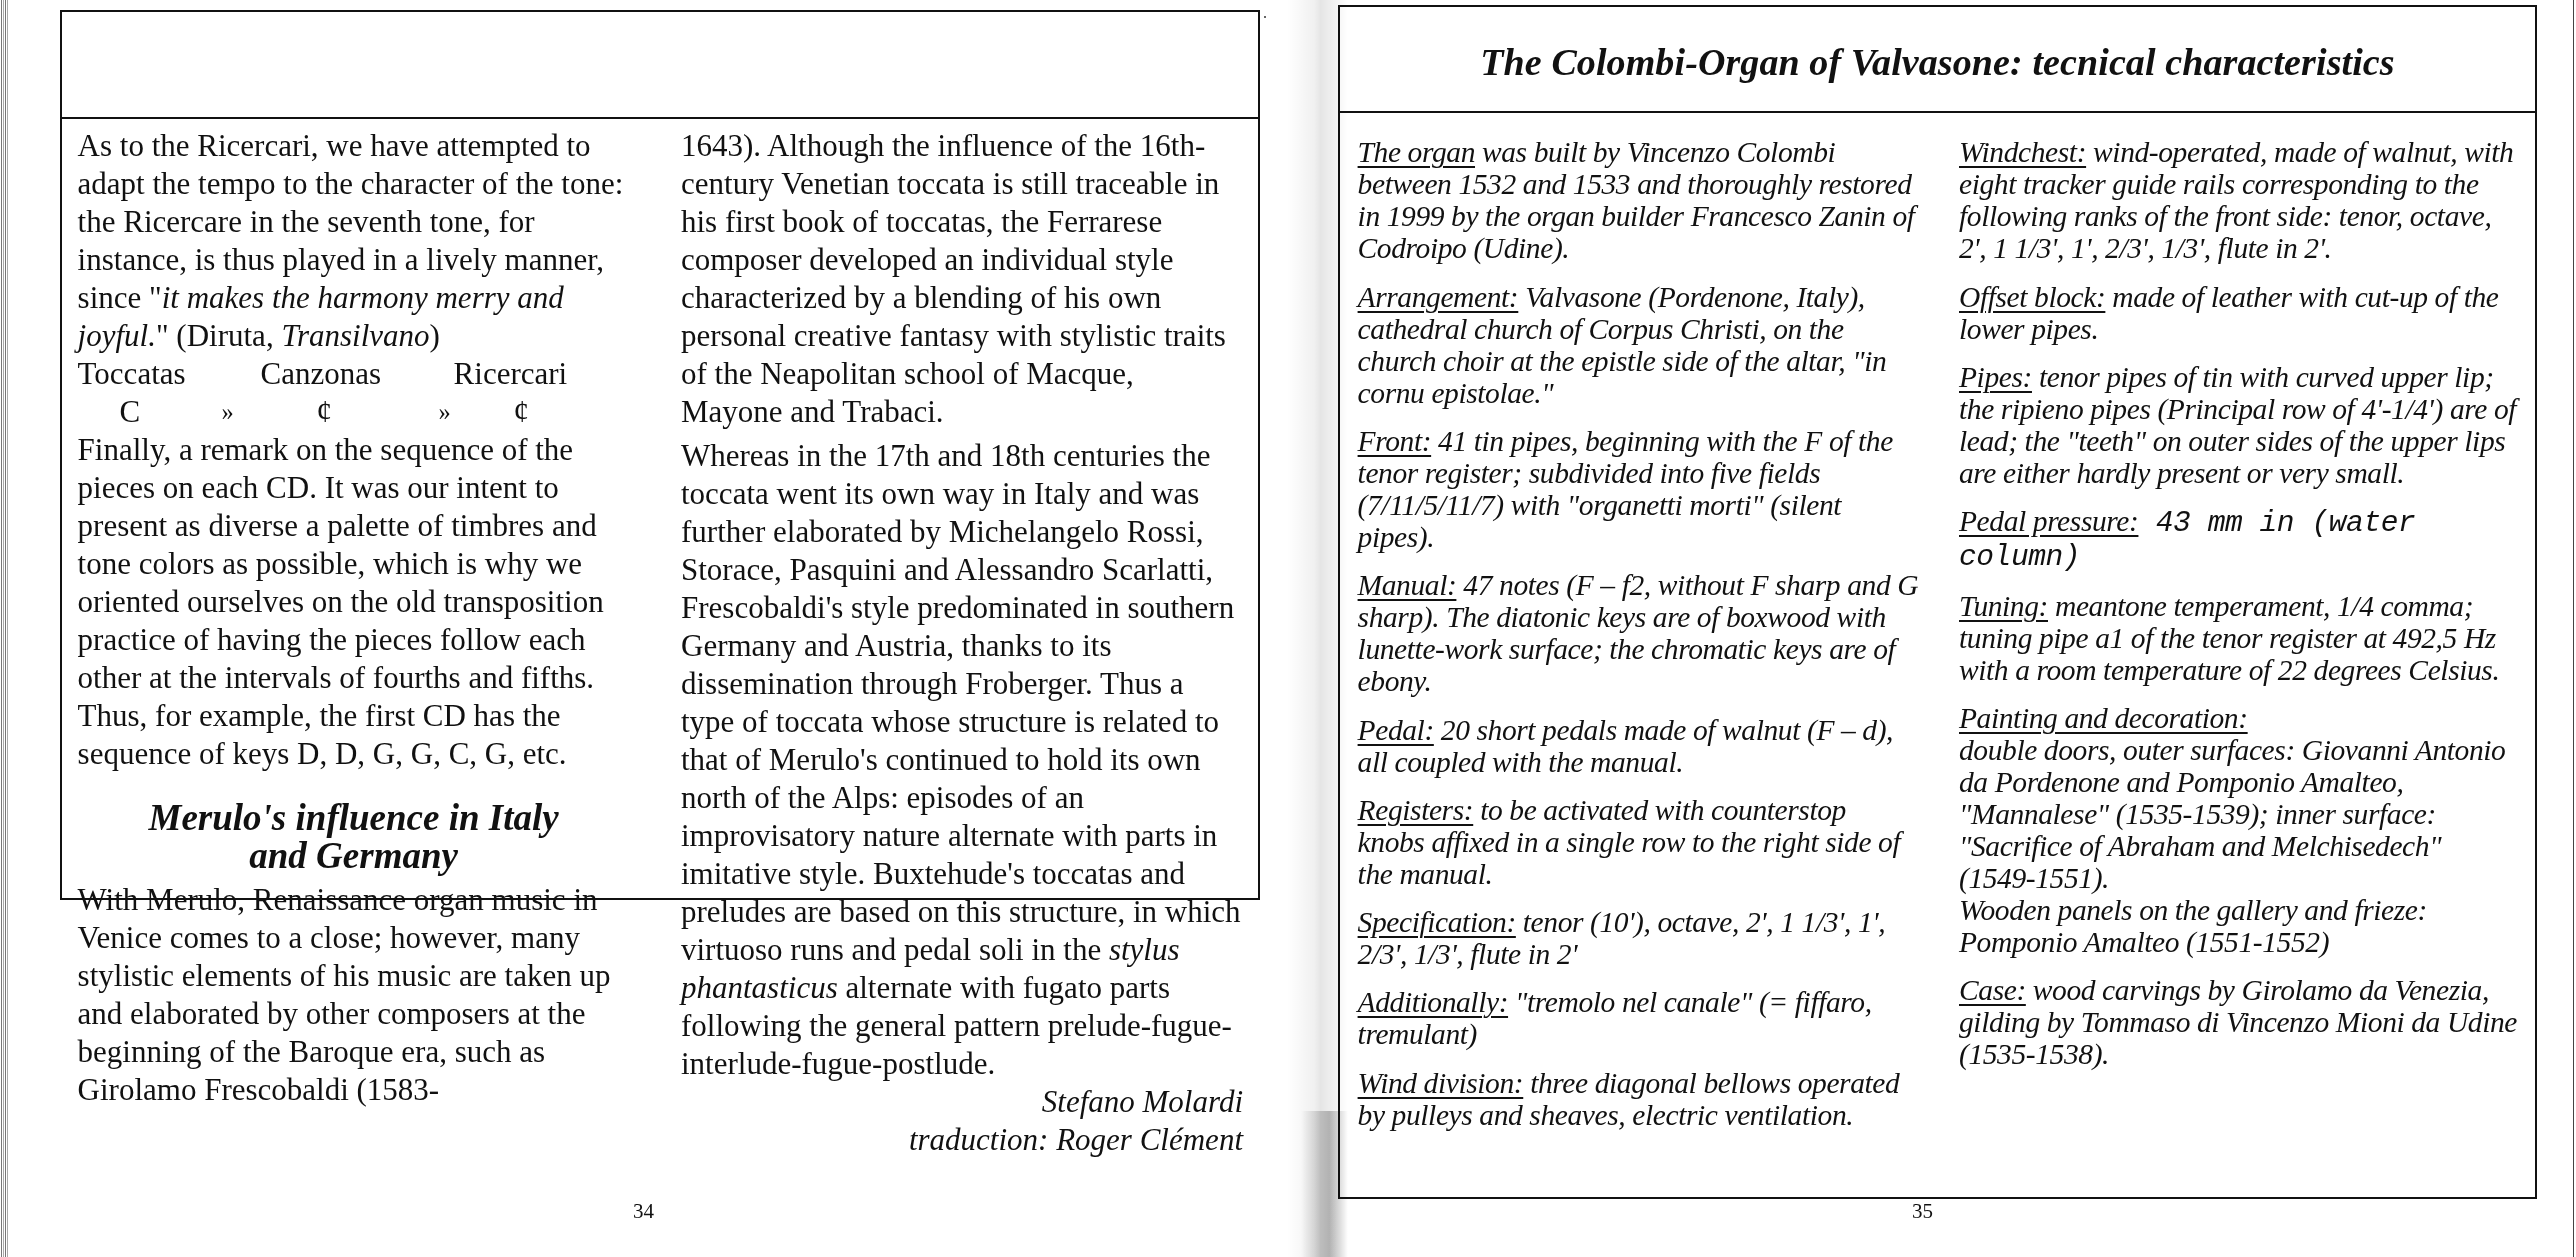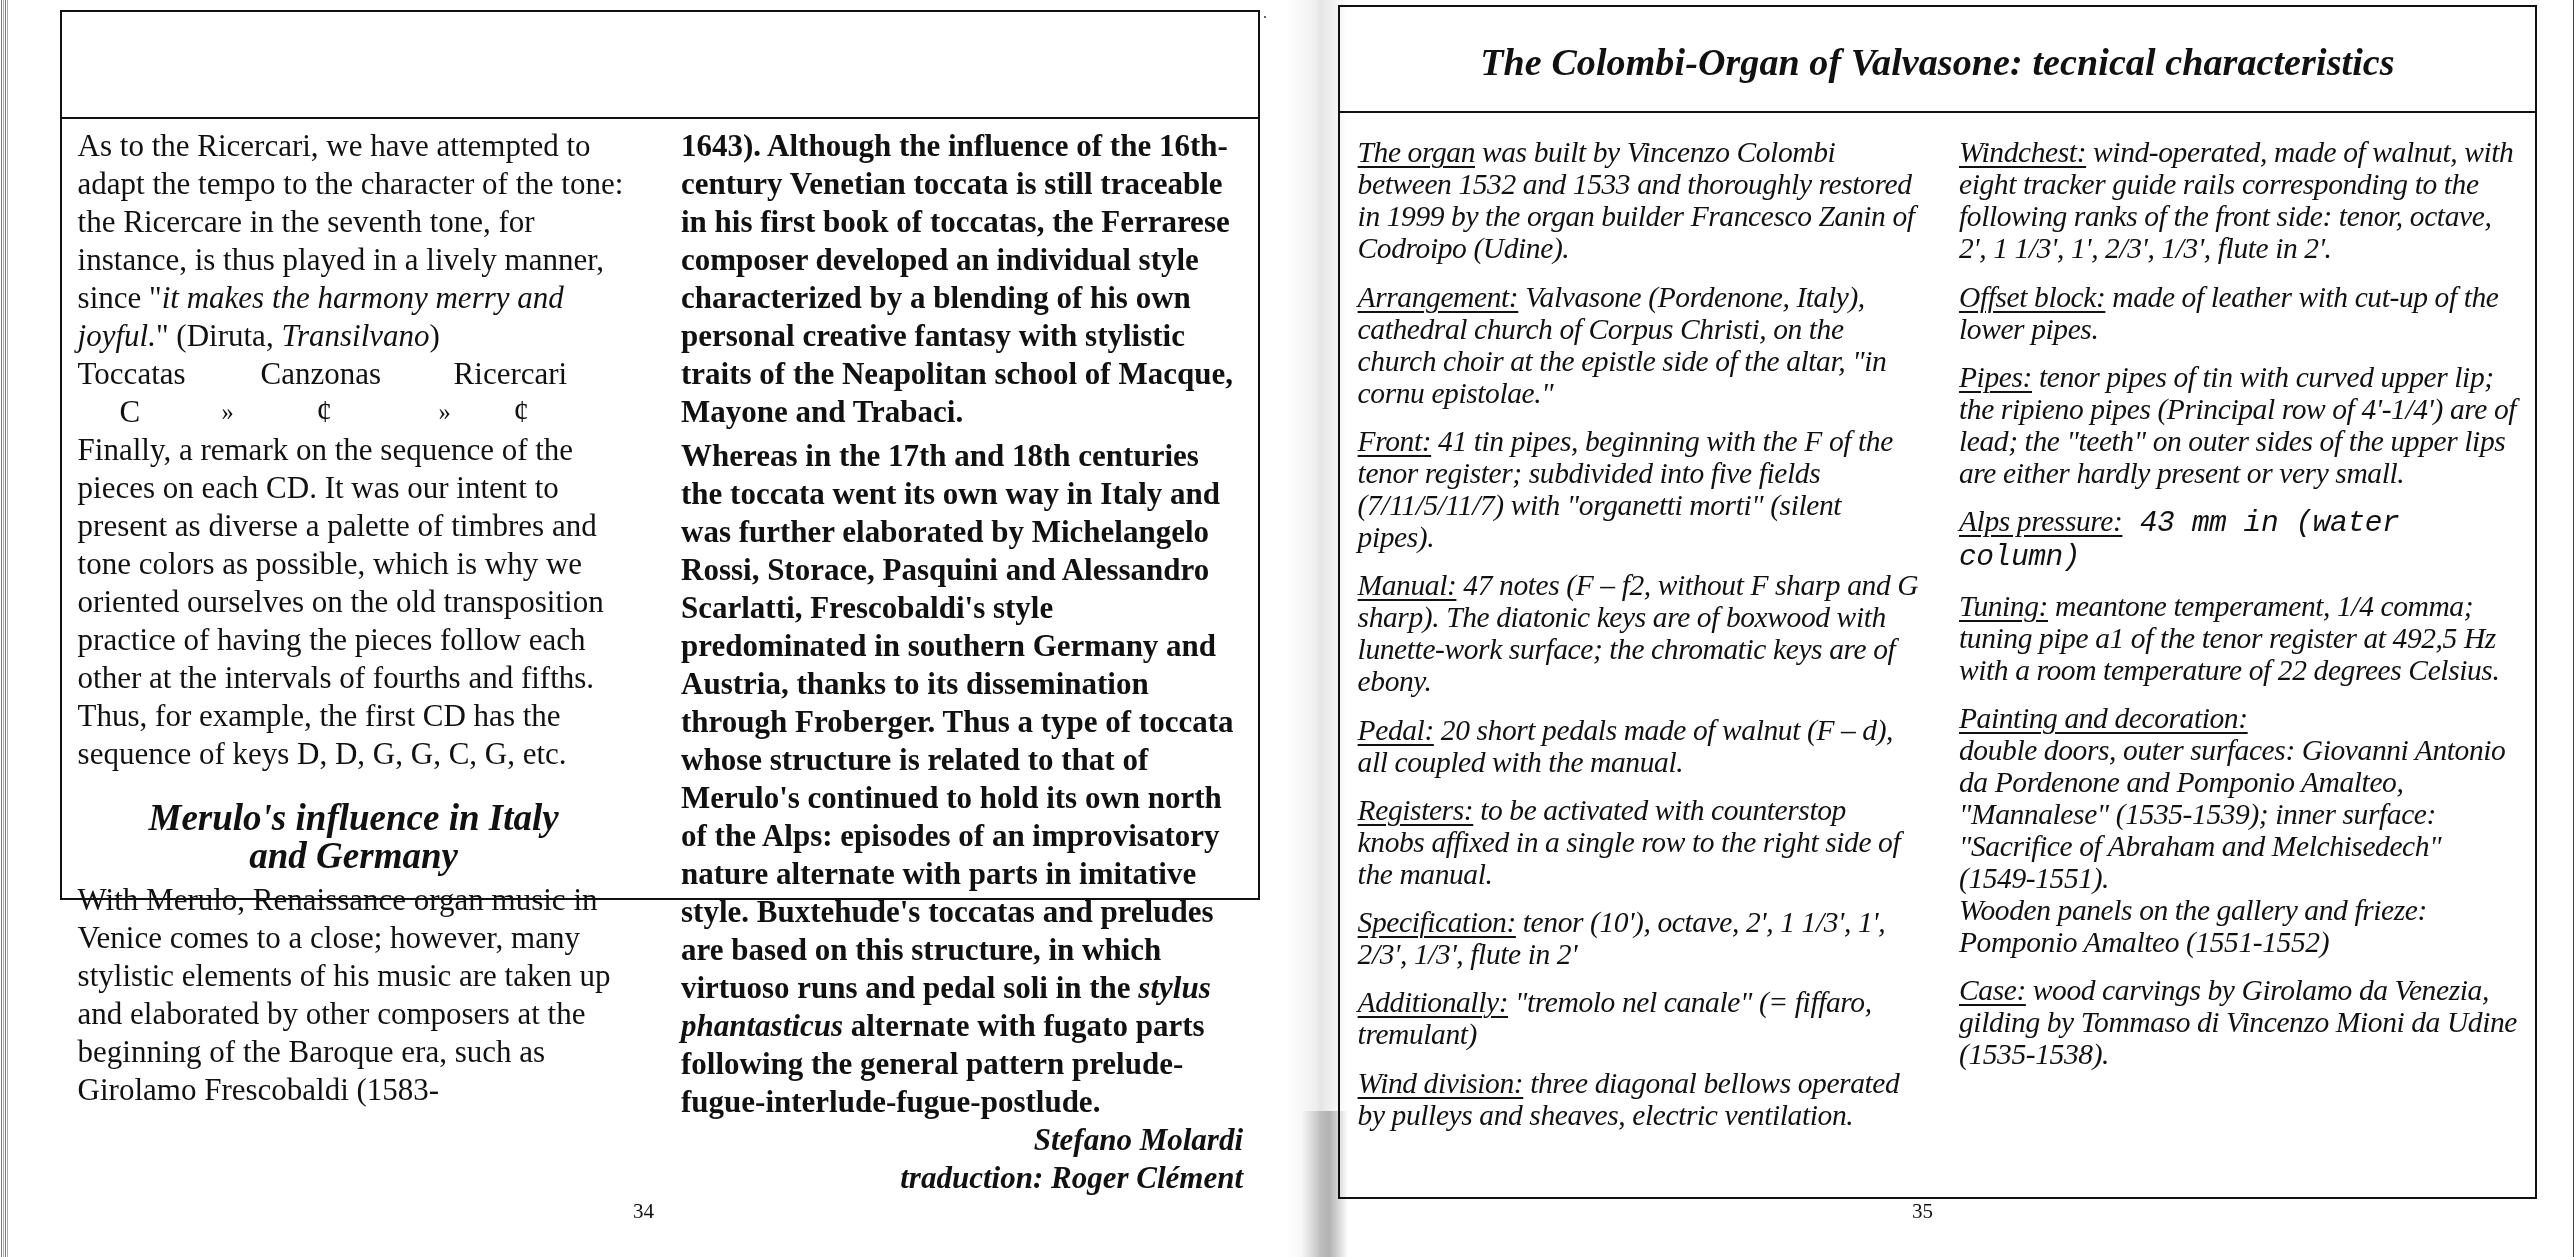--- a/index.html
+++ b/index.html
@@ -86,21 +86,21 @@
     <p>Finally, a remark on the sequence of the pieces on each CD. It was our intent to present as diverse a palette of timbres and tone colors as possible, which is why we oriented ourselves on the old transposition practice of having the pieces follow each other at the intervals of fourths and fifths. Thus, for example, the first CD has the sequence of keys D, D, G, G, C, G, etc.</p>
 
     <div class="section-heading">
       <div>Merulo's influence in Italy</div>
       <div>and Germany</div>
     </div>
 
     <p>With Merulo, Renaissance organ music in Venice comes to a close; however, many stylistic elements of his music are taken up and elaborated by other composers at the beginning of the Baroque era, such as Girolamo Frescobaldi (1583-</p>
   </div>
 
-  <div class="col p34" style="left:619px; top:115px; width:562px;font-weight:bold;">
+  <div class="col p34" style="left:619px; top:115px; width:562px;">
     <p>1643). Although the influence of the 16th-century Venetian toccata is still traceable in his first book of toccatas, the Ferrarese composer developed an individual style characterized by a blending of his own personal creative fantasy with stylistic traits of the Neapolitan school of Macque, Mayone and Trabaci.</p>
     <div class="gap"></div>
     <p><span>Whereas in the 17th and 18th centuries the toccata went its own way in Italy and was further elaborated by Michelangelo Rossi, Storace, Pasquini and Alessandro Scarlatti, Frescobaldi's style predominated in southern Germany and Austria, thanks to its dissemination through Froberger. Thus a type of toccata whose structure is related to that of Merulo's continued to hold its own north of the Alps: episodes of an improvisatory nature alternate with parts in imitative style. Buxtehude's toccatas and preludes are based on this structure, in which virtuoso runs and pedal soli in the </span><i>stylus phantasticus</i><span> alternate with fugato parts following the general pattern prelude-fugue-interlude-fugue-postlude.</span></p>
     <div class="signature">Stefano Molardi</div>
     <div class="signature">traduction: Roger Clément</div>
   </div>
 </div>
 <div class="page-number" style="left:633px; top:1199px;">34</div>
 
 <div id="page35" class="box">
@@ -116,21 +116,21 @@
       <p class="entry"><span class="lbl">Pedal:</span><span style="white-space: pre-line;"> 20 short pedals made of walnut (F – d), all coupled with the manual.</span></p>
       <p class="entry"><span class="lbl">Registers:</span><span style="white-space: pre-line;"> to be activated with counterstop knobs affixed in a single row to the right side of the manual.</span></p>
       <p class="entry"><span class="lbl">Specification:</span><span style="white-space: pre-line;"> tenor (10'), octave, 2', 1 1/3', 1', 2/3', 1/3', flute in 2'</span></p>
       <p class="entry"><span class="lbl">Additionally:</span><span style="white-space: pre-line;"> "tremolo nel canale" (= fiffaro, tremulant)</span></p>
       <p class="entry"><span class="lbl">Wind division:</span><span style="white-space: pre-line;"> three diagonal bellows operated by pulleys and sheaves, electric ventilation.</span></p>
     </div>
   <div class="col p35" id="r-col2" style="left:619px; top:129px; width:562px;">
       <p class="entry"><span class="lbl">Windchest:</span><span style="white-space: pre-line;"> wind-operated, made of walnut, with eight tracker guide rails corresponding to the following ranks of the front side: tenor, octave, 2', 1 1/3', 1', 2/3', 1/3', flute in 2'.</span></p>
       <p class="entry"><span class="lbl">Offset block:</span><span style="white-space: pre-line;"> made of leather with cut-up of the lower pipes.</span></p>
       <p class="entry"><span class="lbl">Pipes:</span><span style="white-space: pre-line;"> tenor pipes of tin with curved upper lip; the ripieno pipes (Principal row of 4'-1/4') are of lead; the "teeth" on outer sides of the upper lips are either hardly present or very small.</span></p>
-      <p class="entry"><span class="lbl">Alps pressure:</span><span style="white-space: pre-line; font-family: Liberation Mono, monospace;"> 43 mm in (water column)</span></p>
+      <p class="entry"><span class="lbl">Pedal pressure:</span><span style="white-space: pre-line; font-family: Liberation Mono, monospace;"> 43 mm in (water column)</span></p>
       <p class="entry"><span class="lbl">Tuning:</span><span style="white-space: pre-line;"> meantone temperament, 1/4 comma; tuning pipe a1 of the tenor register at 492,5 Hz with a room temperature of 22 degrees Celsius.</span></p>
       <p class="entry"><span class="lbl">Painting and decoration:</span><span style="white-space: pre-line;">
 double doors, outer surfaces: Giovanni Antonio da Pordenone and Pomponio Amalteo, "Mannalese" (1535-1539); inner surface: "Sacrifice of Abraham and Melchisedech" (1549-1551).
 Wooden panels on the gallery and frieze: Pomponio Amalteo (1551-1552)</span></p>
       <p class="entry"><span class="lbl">Case:</span><span style="white-space: pre-line;"> wood carvings by Girolamo da Venezia, gilding by Tommaso di Vincenzo Mioni da Udine (1535-1538).</span></p>
     </div>
 </div>
 <div class="page-number" style="left:1912px; top:1199px;">35</div>
 
 

